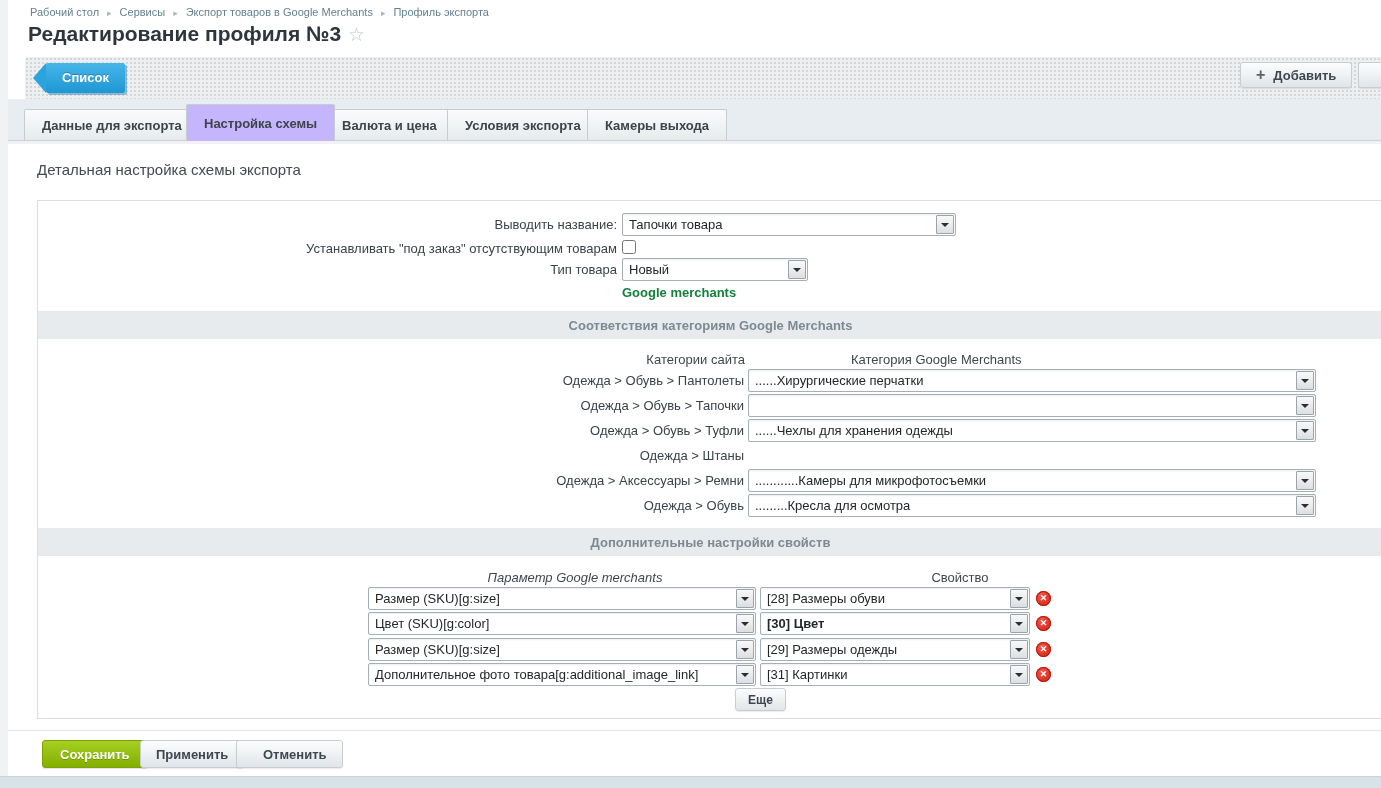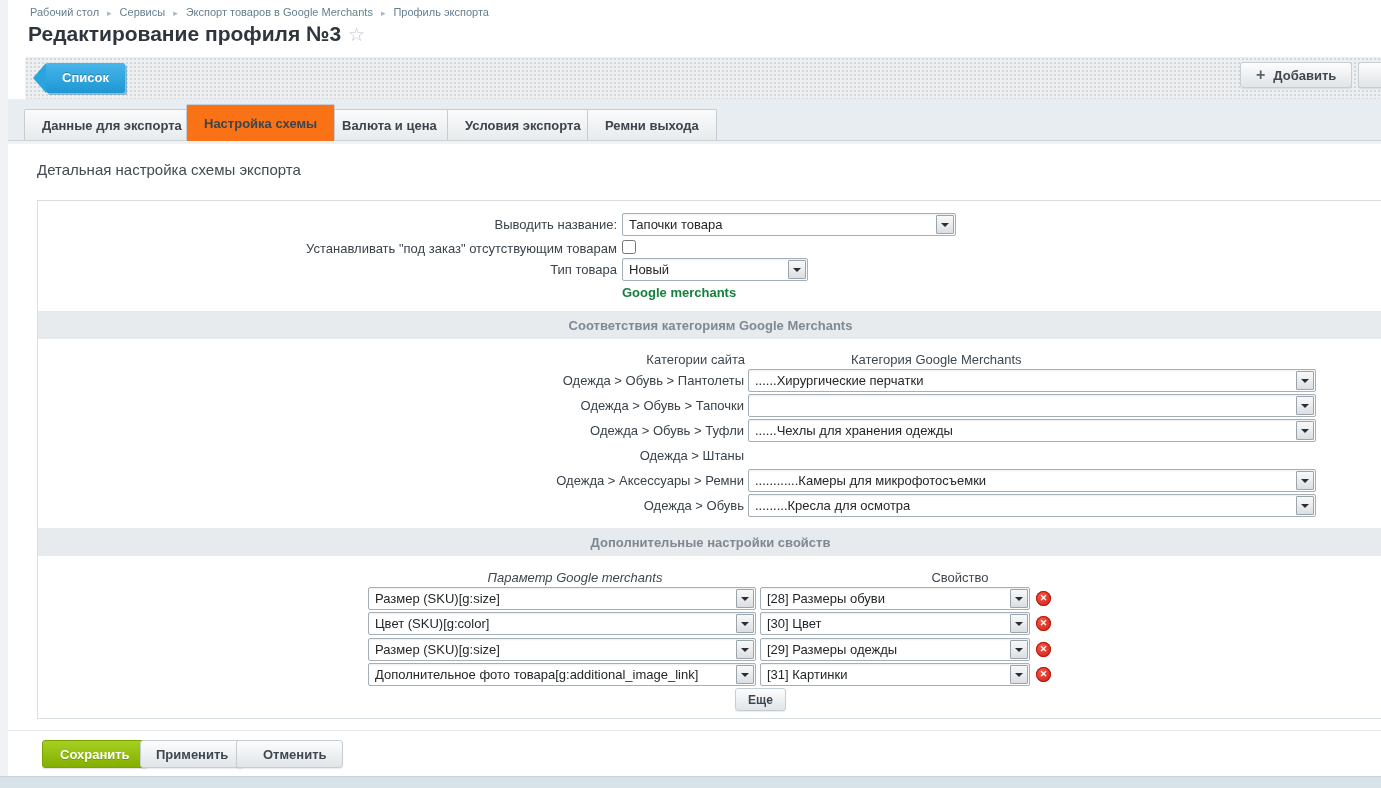--- a/index.html
+++ b/index.html
@@ -38,21 +38,21 @@
   .plus { color:#596269; font-size:16px; font-weight:bold; margin-right:8px; line-height:1; }
   .btn-cut { position:absolute; left:1358px; top:62px; width:60px; }
 
   
   .tab-strip { position:absolute; left:8px; top:99px; width:1373px; height:41px; background:#e7edf0; }
   .panel-border { position:absolute; left:8px; top:140px; width:1373px; height:1px; background:#cbd1d5; }
   .panel-glow { position:absolute; left:8px; top:141px; width:1373px; height:3px; background:#f0f2f4; }
   .tab { position:absolute; height:31px; top:109px; line-height:31px; padding:0 17px; font-size:13px; font-weight:bold;
     color:#3c444c; background:linear-gradient(#fafbfc,#e7ebed); border:1px solid #c6ccd1; border-bottom:none;
     border-radius:2px 2px 0 0; cursor:pointer; z-index:3; }
-  .tab.active { top:104px; height:37px; line-height:37px; background:#f97316; z-index:4; }
+  .tab.active { top:104px; height:37px; line-height:37px; background:#c4b5fd; z-index:4; }
 
   
   .section-heading { position:absolute; left:37px; top:161px; font-size:15px; color:#434a51; }
 
   
   .form-box { position:absolute; left:37px; top:200px; width:1348px; height:519px; border:1px solid #d9dee2; background:#fff; }
 
   .flabel { position:absolute; font-size:13px; color:#3a424a; text-align:right; }
   .fvalue-bold { position:absolute; font-size:13px; color:#15803d; font-weight:bold; }
 
@@ -110,21 +110,21 @@
     </div>
   <div class="btn-grey btn-cut"></div>
 
   <div class="tab-strip"></div>
   <div class="panel-border"></div>
   <div class="panel-glow"></div>
   <div class="tab" style="left:24px">Данные для экспорта</div>
   <div class="tab active" style="left:186px">Настройка схемы</div>
   <div class="tab" style="left:324px">Валюта и цена</div>
   <div class="tab" style="left:447px">Условия экспорта</div>
-  <div class="tab" style="left:587px">Ремни выхода</div>
+  <div class="tab" style="left:587px">Камеры выхода</div>
 
   <div class="section-heading">Детальная настройка схемы экспорта</div>
 
   <div class="form-box"></div>
 
   <div class="flabel" style="left:217px; top:217px; width:400px;">Выводить название:</div>
   <div class="sel" style="left:622px; top:213px; width:334px;">
     <span class="sel-text">Тапочки товара</span>
     <span class="sel-arrow">
         <i class="tri"></i>
@@ -207,21 +207,21 @@
       </span>
   </div>
   <div class="del" style="left:1036px; top:591px;">✕</div>
 
   <div class="sel" style="left:368px; top:612px; width:388px;">
     <span class="sel-text">Цвет (SKU)[g:color]</span>
     <span class="sel-arrow">
         <i class="tri"></i>
       </span>
   </div>
-  <div class="sel" style="left:760px; top:612px; width:270px;">
+  <div class="sel" style="left:760px; top:612px; width:270px;font-weight:bold;">
     <span class="sel-text">[30] Цвет</span>
     <span class="sel-arrow">
         <i class="tri"></i>
       </span>
   </div>
   <div class="del" style="left:1036px; top:616px;">✕</div>
 
   <div class="sel" style="left:368px; top:638px; width:388px;">
     <span class="sel-text">Размер (SKU)[g:size]</span>
     <span class="sel-arrow">

